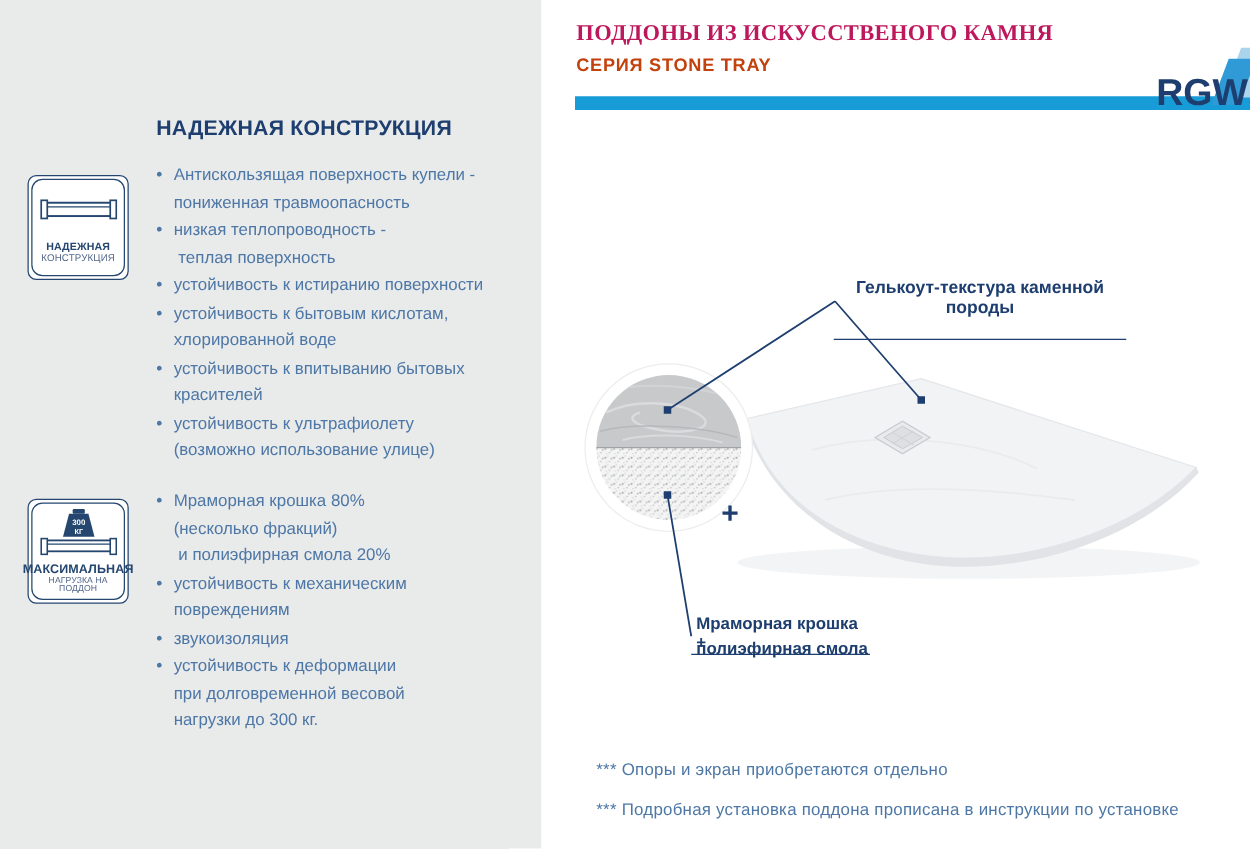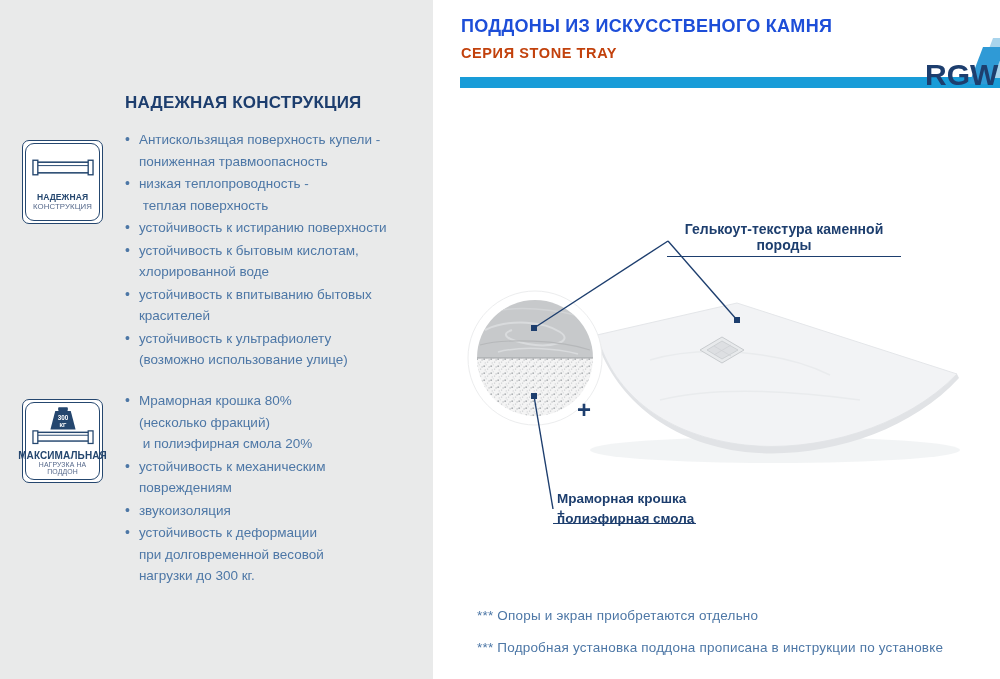--- a/index.html
+++ b/index.html
@@ -1,21 +1,21 @@
 <!DOCTYPE html>
 <html><head>
 <meta charset="utf-8">
 <style>
   html,body{margin:0;padding:0;background:#ffffff;}
   .page{position:relative;width:1000px;height:679px;background:#ffffff;overflow:hidden;
         font-family:"Liberation Sans", sans-serif;}
   .gray-panel{position:absolute;left:0;top:0;width:433px;height:679px;background:#e9eaea;}
 
   
-  .title{position:absolute;left:461px;top:16px;font-size:18px;font-weight:700;color:#1d4ed8;letter-spacing:.3px;}
+  .title{position:absolute;left:461px;top:16px;font-size:18px;font-weight:700;color:#be185d;letter-spacing:.3px;font-family:Liberation Serif, serif;}
   .subtitle{position:absolute;left:461px;top:45px;font-size:14.5px;font-weight:700;color:#c2410c;letter-spacing:.6px;}
   .blue-bar{position:absolute;left:460px;top:77px;width:540px;height:11px;background:#189cd8;}
   .logo{position:absolute;left:923px;top:0;width:105px;height:66px;margin-top:36px;}
   .logo-mark{position:absolute;left:40px;top:2px;}
   .logo-text{position:absolute;left:2px;top:22px;font-size:30px;font-weight:700;color:#1d3e6e;letter-spacing:0px;}
 
   
   .heading{position:absolute;left:125px;top:93px;font-size:17px;font-weight:700;color:#1d3e6e;letter-spacing:.2px;}
   ul.blist{position:absolute;left:125px;margin:0;padding:0;list-style:none;width:300px;}
   .blist-1{top:129px;}
@@ -28,21 +28,21 @@
   .ficon{position:absolute;left:22px;width:79px;height:82px;background:#fff;border:1.6px solid #25476f;border-radius:7px;}
   .ficon-1{top:140px;}
   .ficon-2{top:399px;}
   .ficon-inner{position:absolute;left:2px;top:2px;right:2px;bottom:2px;border:1px solid #25476f;border-radius:9px;
                display:flex;flex-direction:column;align-items:center;justify-content:flex-start;}
   .fic-label-b{font-size:8.5px;font-weight:700;color:#25476f;text-align:center;letter-spacing:.1px;}
   .fic-label-r{font-size:7.8px;color:#55688a;text-align:center;letter-spacing:.1px;}
 
   
   .callout-top{position:absolute;left:667px;top:221px;width:234px;text-align:center;
-               font-size:14px;font-weight:700;color:#1d3e6e;border-bottom:1.5px solid #1d3e6e;padding-bottom:3px;}
+               font-size:14px;font-weight:700;color:#1d3e6e;border-bottom:1.5px solid #1d3e6e;padding-bottom:18px;}
   .callout-bot-1{position:absolute;left:553px;top:491px;width:143px;font-size:13.5px;font-weight:700;color:#1d3e6e;
                  border-bottom:1.5px solid #1d3e6e;padding:0 0 2px 4px;box-sizing:border-box;}
   .callout-bot-2{position:absolute;left:553px;top:511px;width:160px;font-size:13.5px;font-weight:700;color:#1d3e6e;padding-left:4px;box-sizing:border-box;}
 
   
   .footnote{position:absolute;left:477px;font-size:13.5px;color:#4d77a6;letter-spacing:.2px;}
   .footnote-1{top:608px;}
   .footnote-2{top:640px;}
 
   .diagram-svg{position:absolute;left:0;top:0;width:1000px;height:679px;pointer-events:none;}

